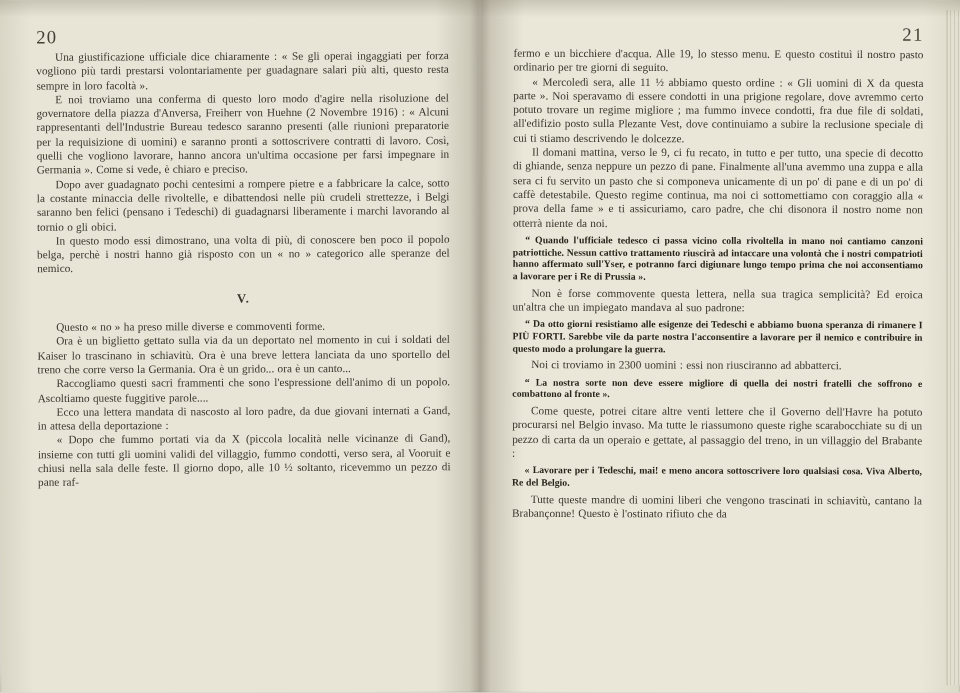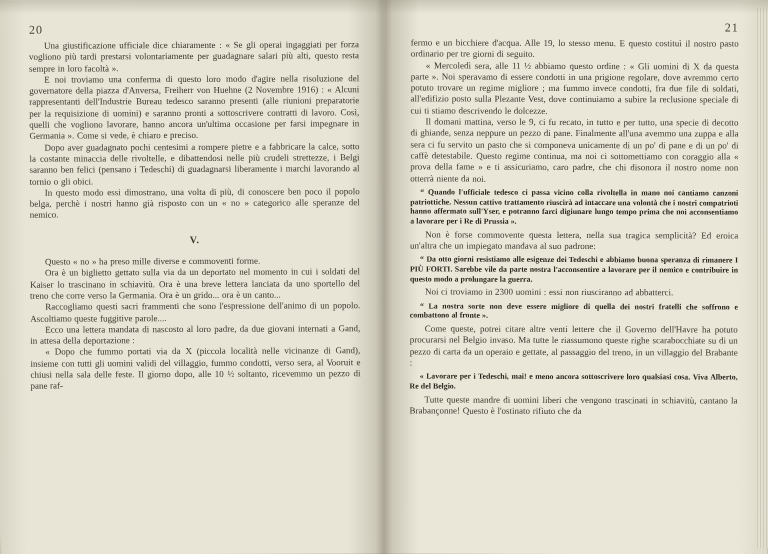--- a/index.html
+++ b/index.html
@@ -39,21 +39,21 @@
   }
   .page.right {
     left:384px;
     padding:20px 30px 16px 26px;
     background:linear-gradient(90deg,#ded9c9 0,#eae7d9 34px,#eae7d9 92%,#ddd9c8 100%);
     transform:rotate(0.2deg);
   }
 
   .pagenum-row { height:18px; position:relative; }
   .pagenum {
-    font-size:12px; color:#454134; letter-spacing:1px; position:absolute; top:0;
+    font-size:15px; color:#454134; letter-spacing:1px; position:absolute; top:0;
   }
   .page.left  .pagenum { left:0; }
   .page.right .pagenum { right:0;margin-left:14px; }
 
   .para {
     font-size:9px; line-height:11.3px; text-align:justify;
     color:#3a372d; text-indent:15px;
     word-spacing:.4px;
   }
   .para.noindent { text-indent:0; }

